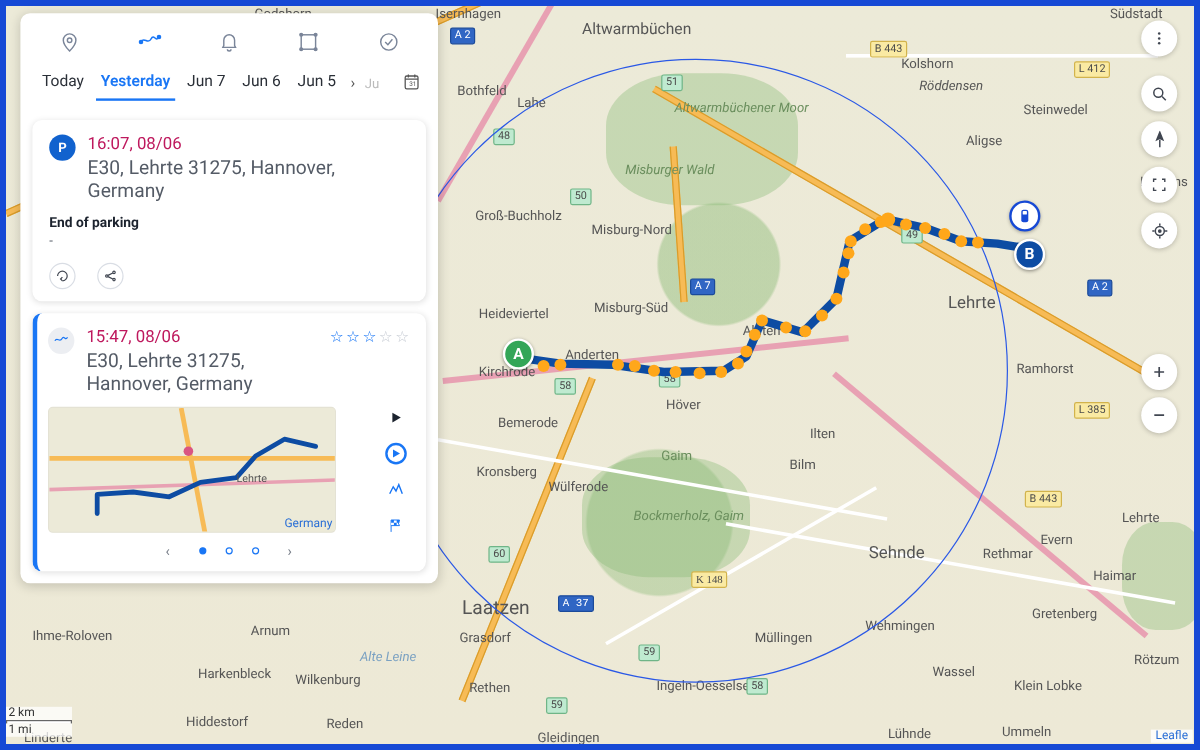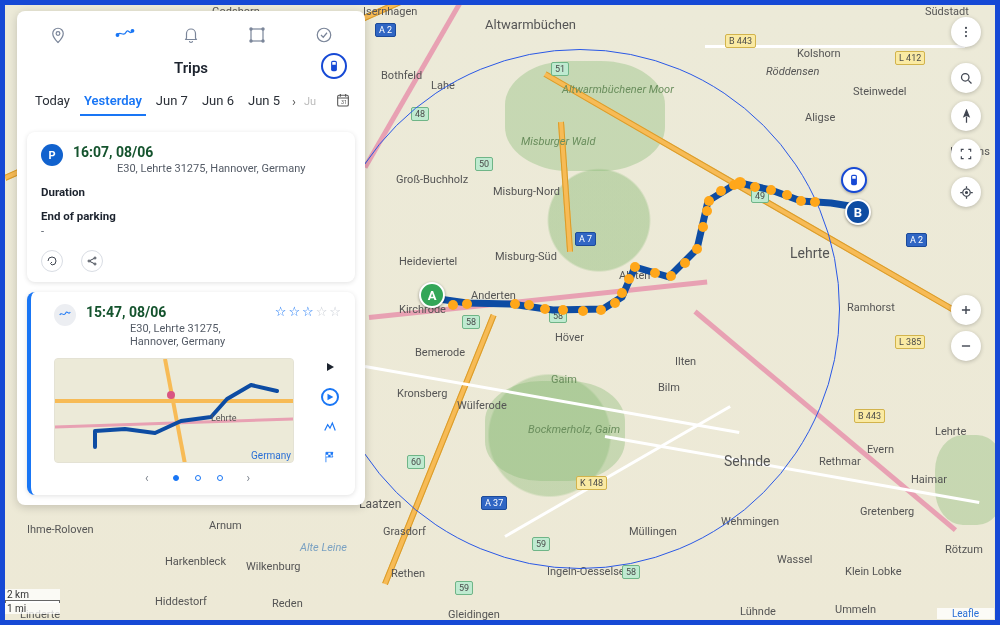--- a/index.html
+++ b/index.html
@@ -32,27 +32,27 @@
 .ptitle { font-size: 15px; font-weight: 600; color:#1c232e; }
 .vehicle-ic { position:absolute; right:18px; top:-2px; width:26px; height:26px; border:2px solid #1649d5; border-radius:50%; display:flex; align-items:center; justify-content:center; color:#1649d5; }
 
 .date-tabs { display:flex; align-items:center; padding:0 10px 6px 14px; font-size:13px; color:#2a2f37; gap: 4px; }
 .date-tabs .dtab { padding:6px 4px; cursor:pointer; white-space:nowrap; }
 .date-tabs .dtab.active { color:#1976f5; font-weight:600; border-bottom:2px solid #1976f5; }
 .date-tabs .spacer { flex:1; }
 .date-tabs .nav-ic { color:#555; padding:4px; cursor:pointer; }
 
 .card { margin:10px 10px; border-radius:8px; background:#fff; box-shadow:0 1px 5px rgba(0,0,0,.12); padding:12px 14px 10px; }
-.card.selected { border-left:4px solid #1976f5; padding-left:23px; }
+.card.selected { border-left:4px solid #1976f5; padding-left:9px; }
 .card-head { display:flex; gap:10px; align-items:flex-start; }
 .card-ic { width:22px; height:22px; border-radius:50%; display:flex; align-items:center; justify-content:center; color:#fff; font-size:11px; font-weight:700; flex-shrink:0; }
 .card-ic.p { background:#1162ce; }
 .card-ic.trip { background:#eceef2; color:#1976f5; }
-.card-ts { font-size:14px; font-weight:700; color:#14532d; }
-.card-addr { font-size:11px; color:#545b66; margin-top:2px;margin-left:44px; }
+.card-ts { font-size:14px; font-weight:400; color:#be185d; }
+.card-addr { font-size:16px; color:#545b66; margin-top:2px; }
 .card-field { font-size:11.5px; font-weight:700; color:#1c232e; margin-top:10px; }
 .card-val { font-size:11px; color:#545b66; margin-top:2px; }
 .card-actions { display:flex; gap:18px; margin-top:12px; }
 .card-actions .aic { width:22px; height:22px; border:1px solid #d9dde4; border-radius:50%; display:flex; align-items:center; justify-content:center; color:#404651; cursor:pointer; }
 .stars { margin-left:auto; display:flex; gap:2px; }
 .star { color:#1976f5; font-size:13px; }
 .star.empty { color:#c7ccd4; }
 
 .mini-wrap { position:relative; margin-top:10px; }
 .mini-map { width:240px; height:105px; border-radius:4px; background:
@@ -91,21 +91,21 @@
 
 .zone { position:absolute; width:520px; height:520px; border:1px solid #2a58e6; border-radius:50%; left:315px; top:44px; z-index:3; pointer-events:none; }
 
 
 .route-svg { position:absolute; inset:0; z-index:4; pointer-events:none; }
 
 
 .scale { position:absolute; left:0; bottom:6px; font-size:10px; color:#333; z-index:9; }
 .scale .bar { width:55px; height:3px; background:#fff; border:1px solid #666; border-bottom:none; }
 .scale .lbl { background:rgba(255,255,255,.75); padding:0 2px; }
-.attrib { position:absolute; right:1px; bottom:1px; font-size:10px; color:#2a6fd6; background:rgba(255,255,255,.8); padding:0 15px; z-index:9; }
+.attrib { position:absolute; right:1px; bottom:1px; font-size:10px; color:#2a6fd6; background:rgba(255,255,255,.8); padding:0 4px; z-index:9; }
 </style>
 </head>
 <body>
 
 <div class="app">
   <div class="map-bg">
 
     <div class="map-green" style="left:500px;top:56px;width:160px;height:110px"></div>
     <div class="map-green" style="left:480px;top:376px;width:140px;height:100px"></div>
     <div class="map-green" style="left:930px;top:430px;width:70px;height:90px"></div>
@@ -117,21 +117,21 @@
     <div class="map-red" style="left:360px;top:160px;width:240px;transform:rotate(-60deg);transform-origin:left"></div>
     <div class="map-red" style="left:364px;top:310px;width:340px;transform:rotate(-6deg);transform-origin:left"></div>
     <div class="map-red" style="left:690px;top:304px;width:340px;transform:rotate(40deg);transform-origin:left"></div>
     <div class="map-minor" style="left:600px;top:430px;width:380px;transform:rotate(10deg);transform-origin:left"></div>
     <div class="map-minor" style="left:360px;top:360px;width:380px;transform:rotate(10deg);transform-origin:left"></div>
     <div class="map-minor" style="left:700px;top:40px;width:260px;transform:rotate(0deg)"></div>
     <div class="map-minor" style="left:500px;top:530px;width:260px;transform:rotate(-30deg);transform-origin:left"></div>
 
     <div id="cities">
         <div class="map-city" style="left: 480px; top: 12px; font-size: 13px;">Altwarmbüchen</div>
-        <div class="map-city" style="left: 792px; top: 42px; text-align: center;">Kolshorn</div>
+        <div class="map-city" style="left: 746px; top: 42px; text-align: center;">Kolshorn</div>
         <div class="map-city" style="left: 761px; top: 60px; font-style: italic;">Röddensen</div>
         <div class="map-city" style="left: 800px; top: 80px; margin-left: 48px;">Steinwedel</div>
         <div class="map-city" style="left: 800px; top: 106px;">Aligse</div>
         <div class="map-city" style="left: 945px; top: 140px;">Immens</div>
         <div class="map-city" style="left: 426px; top: 74px;">Lahe</div>
         <div class="map-city" style="left: 376px; top: 64px;">Bothfeld</div>
         <div class="map-city" style="left: 557px; top: 78px; font-style: italic; color: rgb(106, 142, 93);">Altwarmbüchener Moor</div>
         <div class="map-city" style="left: 516px; top: 130px; font-style: italic; color: rgb(106, 142, 93);">Misburger Wald</div>
         <div class="map-city" style="left: 488px; top: 180px;">Misburg-Nord</div>
         <div class="map-city" style="left: 391px; top: 168px;">Groß-Buchholz</div>
@@ -158,45 +158,45 @@
         <div class="map-city" style="left: 855px; top: 500px;">Gretenberg</div>
         <div class="map-city" style="left: 716px; top: 510px;">Wehmingen</div>
         <div class="map-city" style="left: 624px; top: 520px;">Müllingen</div>
         <div class="map-city" style="left: 772px; top: 548px;">Wassel</div>
         <div class="map-city" style="left: 542px; top: 560px;">Ingeln-Oesselse</div>
         <div class="map-city" style="left: 840px; top: 560px;">Klein Lobke</div>
         <div class="map-city" style="left: 940px; top: 538px;">Rötzum</div>
         <div class="map-city" style="left: 735px; top: 600px;">Lühnde</div>
         <div class="map-city" style="left: 830px; top: 598px;">Ummeln</div>
         <div class="map-city" style="left: 443px; top: 603px;">Gleidingen</div>
-        <div class="map-city" style="left: 354px; top: 492px; font-size: 12px;">Laatzen</div>
+        <div class="map-city" style="left: 380px; top: 492px; font-size: 16px;">Laatzen</div>
         <div class="map-city" style="left: 378px; top: 520px;">Grasdorf</div>
         <div class="map-city" style="left: 386px; top: 562px;">Rethen</div>
         <div class="map-city" style="left: 295px; top: 536px; font-style: italic; color: rgb(122, 161, 194);">Alte Leine</div>
         <div class="map-city" style="left: 160px; top: 550px;">Harkenbleck</div>
         <div class="map-city" style="left: 150px; top: 590px;">Hiddestorf</div>
         <div class="map-city" style="left: 267px; top: 592px;">Reden</div>
         <div class="map-city" style="left: 241px; top: 555px;">Wilkenburg</div>
         <div class="map-city" style="left: 204px; top: 514px;">Arnum</div>
         <div class="map-city" style="left: 22px; top: 518px;">Ihme-Roloven</div>
         <div class="map-city" style="left: 15px; top: 603px;">Linderte</div>
         <div class="map-city" style="left: 207px; top: 0px;">Godshorn</div>
         <div class="map-city" style="left: 358px; top: 0px;">Isernhagen</div>
         <div class="map-city" style="left: 920px; top: 0px;">Südstadt</div>
       </div>
     <div id="badges">
         <div class="hbadge" style="background: rgb(48, 102, 196); color: rgb(255, 255, 255); border-color: rgb(27, 74, 154); left: 370px; top: 18px;">A 2</div>
         <div class="hbadge" style="background: rgb(48, 102, 196); color: rgb(255, 255, 255); border-color: rgb(27, 74, 154); left: 901px; top: 228px;">A 2</div>
         <div class="hbadge" style="background: rgb(48, 102, 196); color: rgb(255, 255, 255); border-color: rgb(27, 74, 154); left: 570px; top: 227px;">A 7</div>
-        <div class="hbadge" style="background: rgb(48, 102, 196); color: rgb(255, 255, 255); border-color: rgb(27, 74, 154); left: 476px; top: 491px;">A 37</div>
+        <div class="hbadge" style="background: rgb(48, 102, 196); color: rgb(255, 255, 255); border-color: rgb(27, 74, 154); left: 460px; top: 491px; font-family: Liberation Mono, monospace;">A 37</div>
         <div class="hbadge" style="left: 720px; top: 29px;">B 443</div>
         <div class="hbadge" style="left: 849px; top: 404px;">B 443</div>
         <div class="hbadge" style="left: 890px; top: 330px;">L 385</div>
         <div class="hbadge" style="left: 890px; top: 46px;">L 412</div>
-        <div class="hbadge" style="left: 571px; top: 471px;">K 148</div>
+        <div class="hbadge" style="left: 571px; top: 471px; font-family: Liberation Serif, serif;">K 148</div>
         <div class="hbadge green" style="left: 470px; top: 152px;">50</div>
         <div class="hbadge green" style="left: 546px; top: 57px;">51</div>
         <div class="hbadge green" style="left: 406px; top: 102px;">48</div>
         <div class="hbadge green" style="left: 746px; top: 184px;">49</div>
         <div class="hbadge green" style="left: 457px; top: 310px;">58</div>
         <div class="hbadge green" style="left: 544px; top: 304px;">58</div>
         <div class="hbadge green" style="left: 617px; top: 560px;">58</div>
         <div class="hbadge green" style="left: 527px; top: 532px;">59</div>
         <div class="hbadge green" style="left: 450px; top: 576px;">59</div>
         <div class="hbadge green" style="left: 402px; top: 450px;">60</div>
@@ -323,29 +323,20 @@
             <circle cx="20" cy="20" r="1.5" fill="currentColor"></circle>
           </svg>
         </div>
       <div class="ic">
           <svg width="18" height="18" viewBox="0 0 24 24" fill="none" stroke="currentColor" stroke-width="1.6">
             <circle cx="12" cy="12" r="9"></circle>
             <path d="M8 12l3 3 5-6"></path>
           </svg>
         </div>
     </div>
-    <div class="ptitle-row">
-      <div class="ptitle">Trips</div>
-      <div class="vehicle-ic">
-          <svg width="14" height="14" viewBox="0 0 24 24" fill="currentColor">
-            <rect x="7" y="3" width="10" height="18" rx="3"></rect>
-            <rect x="9" y="5" width="6" height="5" rx="1" fill="#fff"></rect>
-          </svg>
-        </div>
-    </div>
     <div class="date-tabs">
       <div id="dtabs" style="display:flex;gap:6px">
           <div class="dtab">Today</div>
           <div class="dtab active">Yesterday</div>
           <div class="dtab">Jun 7</div>
           <div class="dtab">Jun 6</div>
           <div class="dtab">Jun 5</div>
         </div>
       <div class="nav-ic">›</div>
       <span style="font-size:11px;color:#bbb">Ju</span>
@@ -358,21 +349,20 @@
     </div>
 
     <div class="card">
       <div class="card-head">
         <div class="card-ic p">P</div>
         <div>
           <div class="card-ts">16:07, 08/06</div>
           <div class="card-addr">E30, Lehrte 31275, Hannover, Germany</div>
         </div>
       </div>
-      <div class="card-field">Duration</div>
       <div class="card-field">End of parking</div>
       <div class="card-val">-</div>
       <div class="card-actions">
         <div class="aic">
             <svg width="12" height="12" viewBox="0 0 24 24" fill="none" stroke="currentColor" stroke-width="2">
               <path d="M4 12a8 8 0 118 8"></path>
               <path d="M12 20l-3-3 3-3"></path>
             </svg>
           </div>
         <div class="aic">

